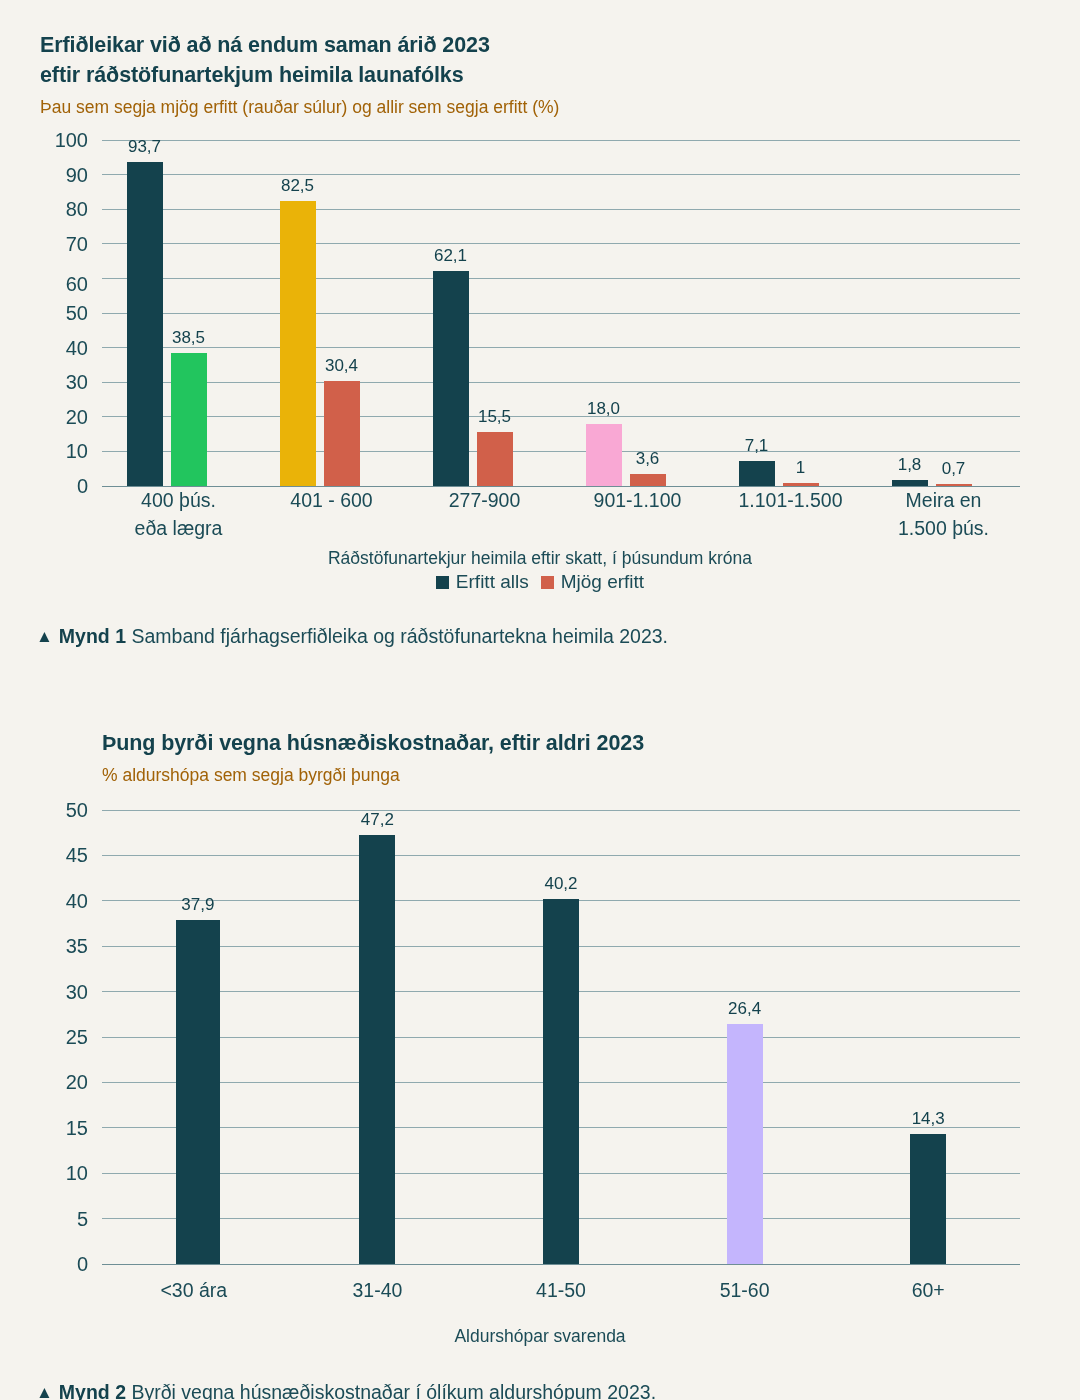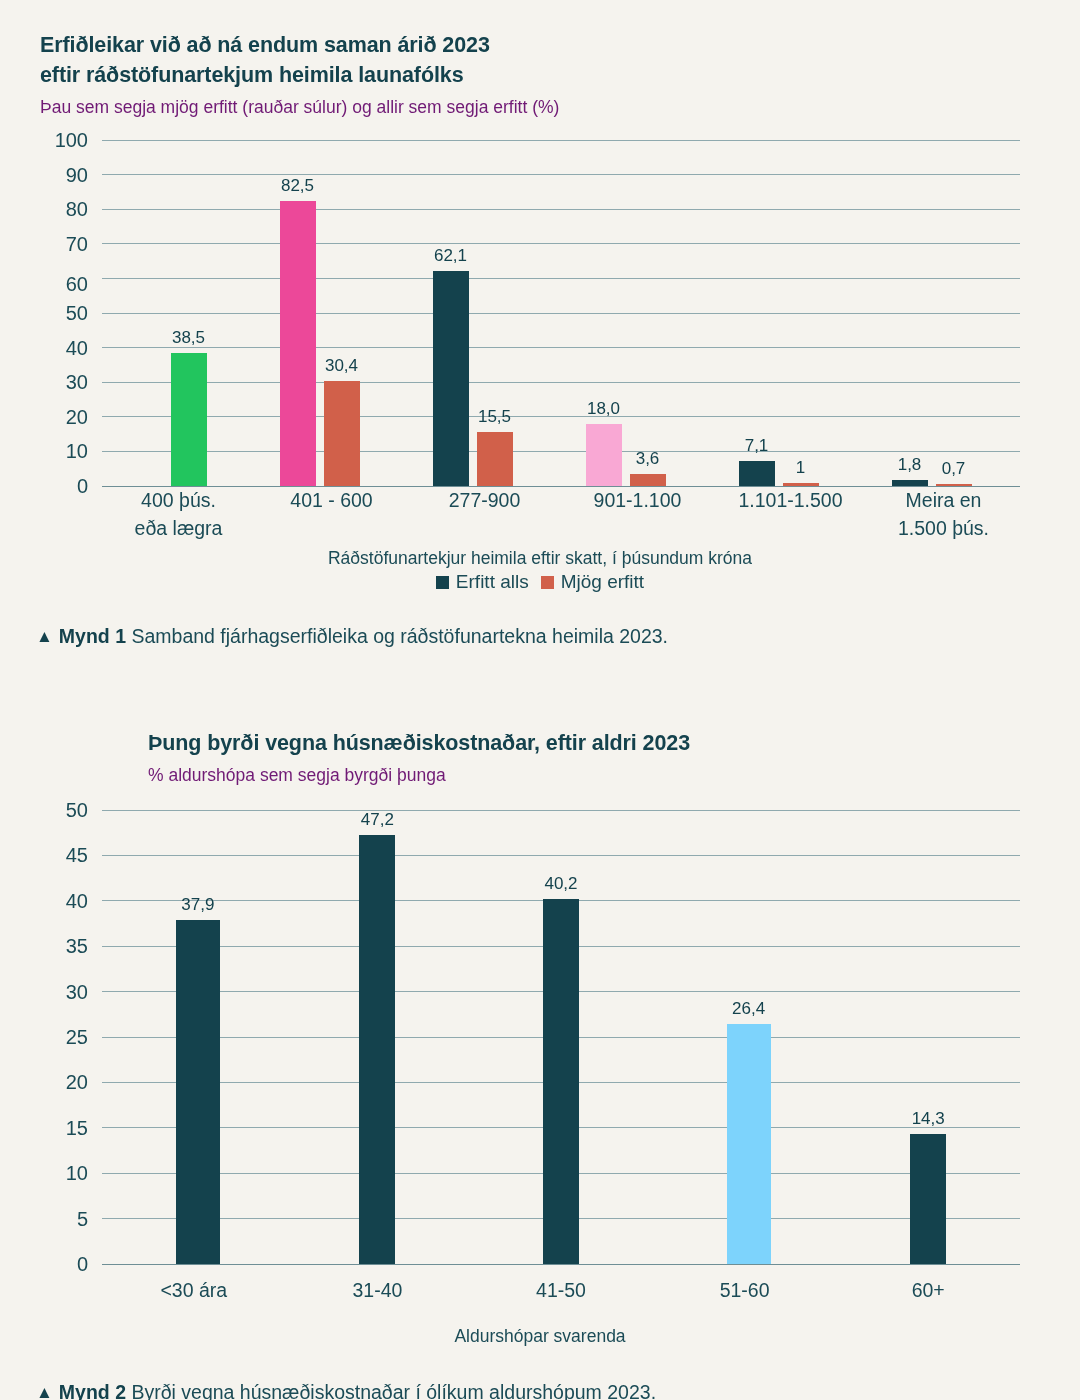--- a/index.html
+++ b/index.html
@@ -17,21 +17,21 @@
   #figure-1 { top: 0; height: 690px; }
   #figure-2 { top: 700px; height: 700px; }
 
   .titles { padding-left: 102px; padding-right: 40px; }
   .chart-title {
     font-size: 21.5px; font-weight: bold; line-height: 30px;
     letter-spacing: -0.1px; color: #14424D;
   }
   .chart-subtitle {
     font-size: 17.5px; font-weight: normal; line-height: 26px;
-    color: #701a75; margin-top: 4px;
+    color: #a16207; margin-top: 4px;
   }
 
   
   .plot-wrap { position: relative; }
   .plot {
     position: relative;
     margin-left: 102px;
     border-left: 0;
   }
   .gridlines { position: absolute; left: 0; top: 0; right: 0; bottom: 0; }
@@ -121,26 +121,29 @@
             <div class="ytick" style="top: 103.8px;">70</div>
             <div class="gridline" style="top: 68.7px;"></div>
             <div class="ytick" style="top: 69.2px;">80</div>
             <div class="gridline" style="top: 34.1px;"></div>
             <div class="ytick" style="top: 34.6px;">90</div>
             <div class="gridline" style="top: -0.5px;"></div>
             <div class="ytick" style="top: 0px;">100</div>
           </div>
         <div class="bars" id="plot1-bars">
             <div class="group" style="left: 0px; width: 153px;">
+              <div class="bar" style="left: 24.5px; width: 36px; height: 324.202px; background: rgb(20, 66, 77);">
+                <span class="vlabel">93,7</span>
+              </div>
               <div class="bar" style="left: 68.5px; width: 36px; height: 133.21px; background: #22c55e;">
                 <span class="vlabel">38,5</span>
               </div>
             </div>
             <div class="group" style="left: 153px; width: 153px;">
-              <div class="bar" style="left: 24.5px; width: 36px; height: 285.45px; background: #ec4899;">
+              <div class="bar" style="left: 24.5px; width: 36px; height: 285.45px; background: #eab308;">
                 <span class="vlabel">82,5</span>
               </div>
               <div class="bar" style="left: 68.5px; width: 36px; height: 105.184px; background: rgb(209, 96, 74);">
                 <span class="vlabel">30,4</span>
               </div>
             </div>
             <div class="group" style="left: 306px; width: 153px;">
               <div class="bar" style="left: 24.5px; width: 36px; height: 214.866px; background: rgb(20, 66, 77);">
                 <span class="vlabel">62,1</span>
               </div>
@@ -202,21 +205,21 @@
 
     <div class="legend" id="plot1-legend"><span class="lg"><span class="sw" style="background: rgb(20, 66, 77);"></span><span>Erfitt alls</span></span><span class="lg"><span class="sw" style="background: rgb(209, 96, 74);"></span><span>Mjög erfitt</span></span></div>
 
     <div class="caption" style="margin-top:30px;">
       <span class="tri">▲</span><span class="lbl">Mynd 1</span>
       <span>Samband fjárhagserfiðleika og ráðstöfunartekna heimila 2023.</span>
     </div>
   </div>
 
   <div class="figure" id="figure-2">
-    <div class="titles" style="padding-top:28px;margin-left:46px;">
+    <div class="titles" style="padding-top:28px;">
       <div class="chart-title">Þung byrði vegna húsnæðiskostnaðar, eftir aldri 2023</div>
       <div class="chart-subtitle">% aldurshópa sem segja byrgði þunga</div>
     </div>
 
     <div class="plot-wrap" style="margin-top:22px;">
       <div class="plot" id="plot2" style="height:454px; width:918px;">
         <div class="gridlines" id="plot2-grid">
             <div class="gridline baseline" style="top: 453.5px;"></div>
             <div class="ytick" style="top: 454px;">0</div>
             <div class="gridline" style="top: 408.1px;"></div>
@@ -250,21 +253,21 @@
               <div class="bar" style="left: 73.8px; width: 36px; height: 428.576px; background: rgb(20, 66, 77);">
                 <span class="vlabel">47,2</span>
               </div>
             </div>
             <div class="group" style="left: 367.2px; width: 183.6px;">
               <div class="bar" style="left: 73.8px; width: 36px; height: 365.016px; background: rgb(20, 66, 77);">
                 <span class="vlabel">40,2</span>
               </div>
             </div>
             <div class="group" style="left: 550.8px; width: 183.6px;">
-              <div class="bar" style="left: 73.8px; width: 44px; height: 239.712px; background: #7dd3fc;">
+              <div class="bar" style="left: 73.8px; width: 36px; height: 239.712px; background: #c4b5fd;">
                 <span class="vlabel">26,4</span>
               </div>
             </div>
             <div class="group" style="left: 734.4px; width: 183.6px;">
               <div class="bar" style="left: 73.8px; width: 36px; height: 129.844px; background: rgb(20, 66, 77);">
                 <span class="vlabel">14,3</span>
               </div>
             </div>
           </div>
       </div>

